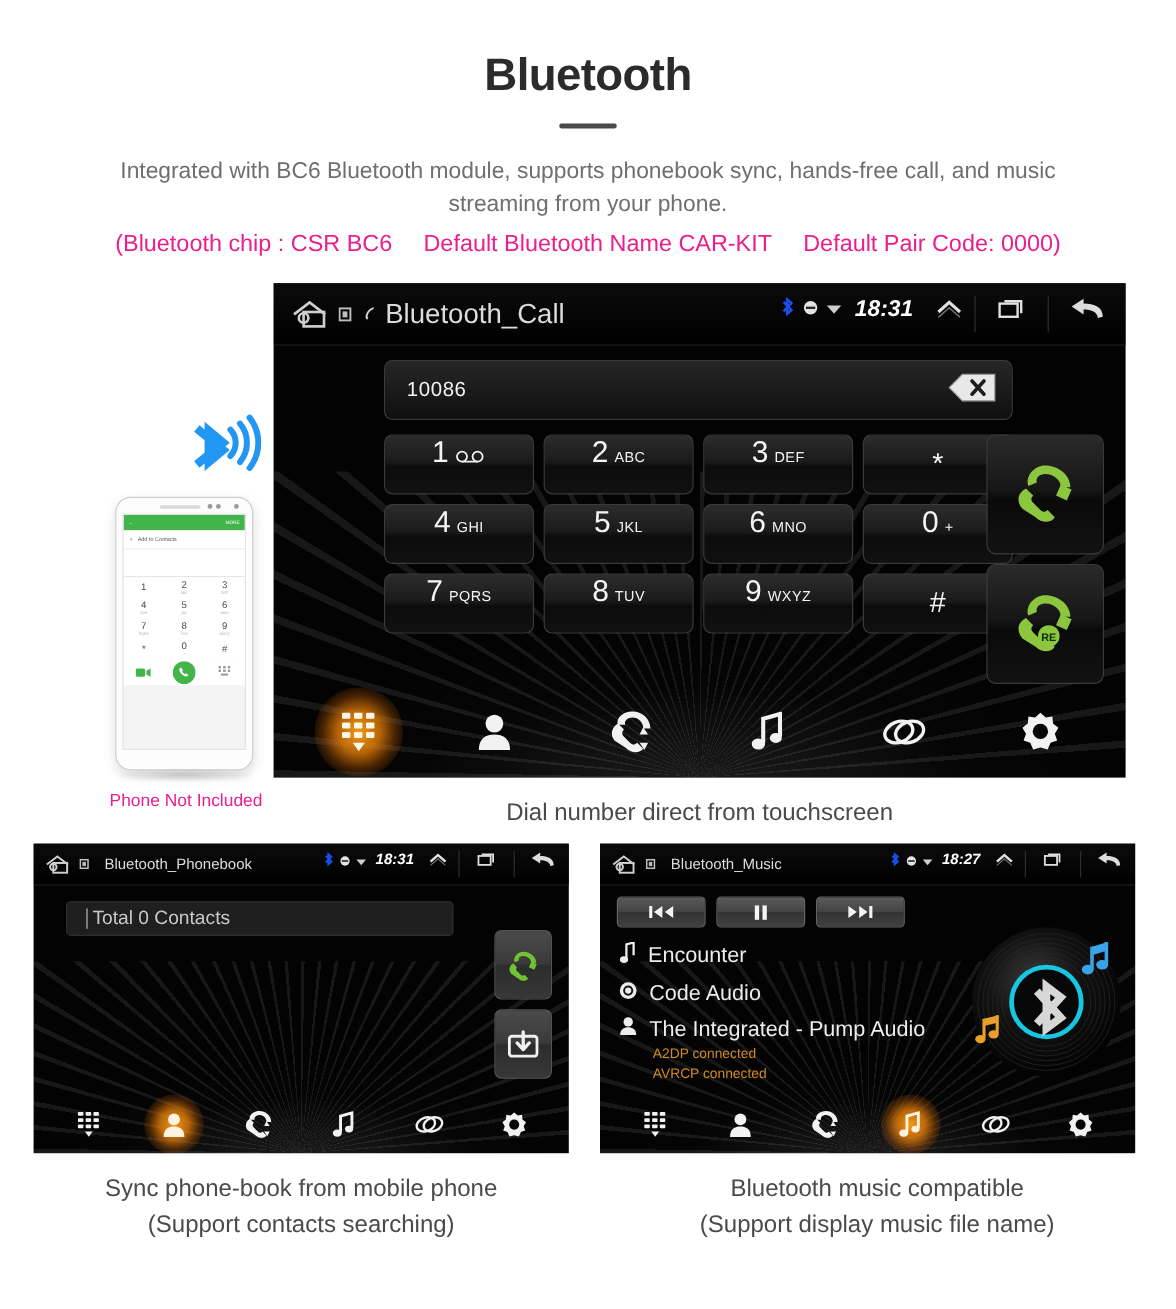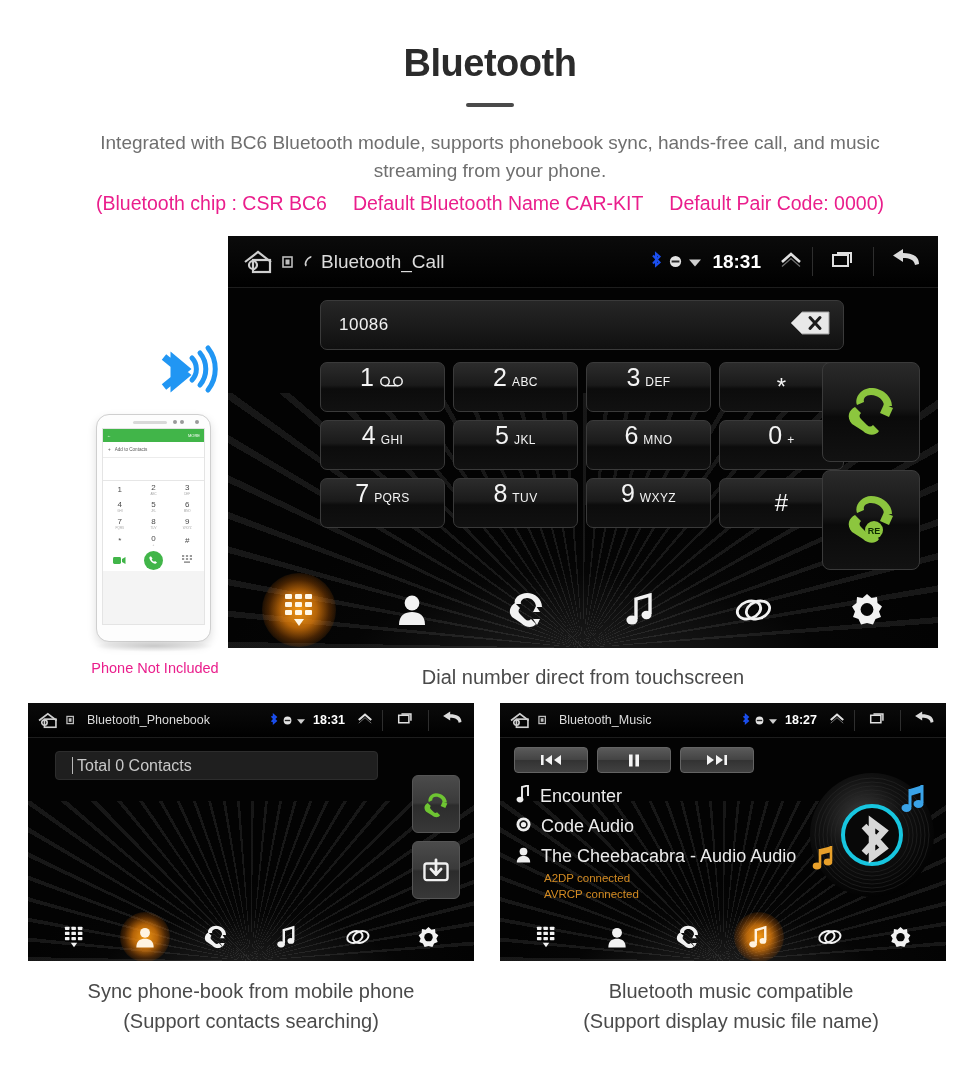--- a/index.html
+++ b/index.html
@@ -71,21 +71,21 @@
   
   .statusbar {
     position: relative; z-index: 4;
     display: flex; align-items: center;
     background: linear-gradient(#0b0b0b, #000);
     border-bottom: 1px solid #1d1d1d;
     width: 100%;
   }
   .sb-left { display: flex; align-items: center; gap: 6px; }
   .sb-title { color: #dcdcdc; }
-  .sb-right { margin-left: auto; display: flex; align-items: center; }
+  .sb-right { margin-left: auto; display: flex; align-items: flex-start; font-style: italic; }
   .sb-clock { color: #ffffff; font-weight: bold; }
   .sb-div { width: 1px; background: #2e2e2e; align-self: stretch; margin: 0 8px; }
   .icon-home svg, .icon-generic svg { display: block; }
 
   
   .navbar {
     position: absolute; left: 0; right: 0; bottom: 0;
     display: flex; align-items: center; justify-content: space-around;
     z-index: 5;
   }
@@ -98,21 +98,21 @@
     transform: translate(-50%,-50%);
     border-radius: 50%;
     background: radial-gradient(circle, rgba(255,160,20,0.95) 0%, rgba(255,140,10,0.7) 34%, rgba(210,100,0,0.32) 58%, rgba(120,50,0,0) 78%);
     z-index: -1;
   }
   .nav-item svg { display: block; position: relative; z-index: 1; }
 
   
   #main-screen { left: 228px; top: 236px; width: 710px; height: 412px; }
   #main-screen .statusbar { height: 52px; padding: 0 14px; font-size: 19px; }
-  #main-screen .sb-title { font-size: 19px; }
+  #main-screen .sb-title { font-size: 23px; }
   #main-screen .sb-clock { font-size: 19px; }
   #main-screen .navbar { height: 76px; padding: 0 14px; }
   #main-screen .nav-item { width: 74px; height: 60px; }
   #main-screen .nav-item.active::before { width: 74px; height: 74px; }
 
   .dial-wrap { position: absolute; left: 0; right: 0; top: 52px; bottom: 76px; z-index: 3; }
 
   .number-field {
     position: absolute; left: 92px; top: 12px; width: 524px; height: 50px;
     border: 1px solid #3a3a3a; border-radius: 7px;
@@ -837,21 +837,21 @@
       </span>
       <span class="tl">Code Audio</span>
     </div>
     <div class="track-row" style="margin-bottom:4px">
       <span>
         <svg width="15" height="16" viewBox="0 0 15 16">
             <circle cx="7.5" cy="4.6" r="3.9" fill="#ededed"></circle>
             <path d="M0.8 15.5 C0.8 10.6 4 9 7.5 9 C11 9 14.2 10.6 14.2 15.5 Z" fill="#ededed"></path>
           </svg>
       </span>
-      <span class="tl">The Cheebacabra - Audio Audio</span>
+      <span class="tl">The Integrated - Pump Audio</span>
     </div>
     <div class="meta">A2DP connected</div>
     <div class="meta">AVRCP connected</div>
   </div>
 
   <div class="navbar">
     <div class="nav-item">
       <svg width="22" height="24" viewBox="0 0 34 36">
           <g fill="#f2f2f2">
         <rect x="3" y="2" width="7" height="5" rx="1"></rect>

